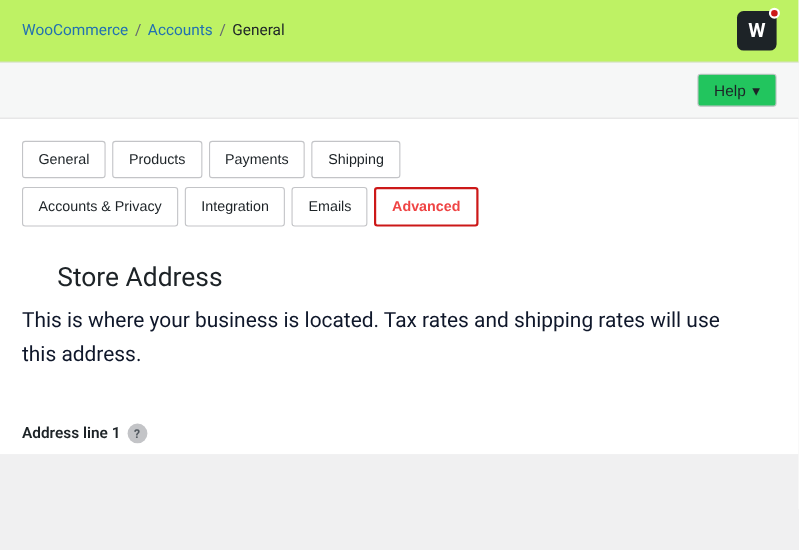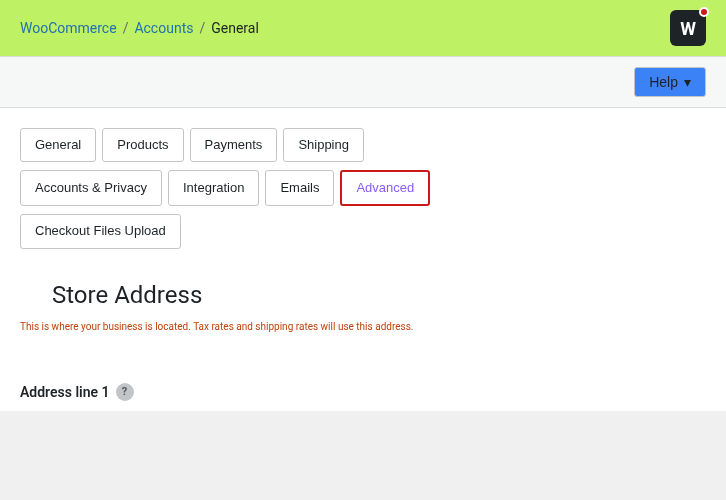--- a/index.html
+++ b/index.html
@@ -58,21 +58,21 @@
 
     
     .help-bar {
       background: #f6f7f7;
       padding: 10px 20px;
       display: flex;
       justify-content: flex-end;
       border-bottom: 1px solid #dcdcde;
     }
     .help-btn {
-      background: #3b82f6;
+      background: #22c55e;
       border: 1px solid #c3c4c7;
       border-radius: 3px;
       padding: 6px 14px;
       font-size: 14px;
       cursor: pointer;
       display: flex;
       align-items: center;
       gap: 6px;
       color: #1d2327;
     }
@@ -95,38 +95,38 @@
       border: 1px solid #c3c4c7;
       border-radius: 3px;
       padding: 7px 14px;
       font-size: 13px;
       cursor: pointer;
       color: #1d2327;
       line-height: 1.4;
     }
     .tab-btn.active-tab {
       border: 2px solid #cc1818;
-      color: #8b5cf6;
-      font-weight: 400;
+      color: #ef4444;
+      font-weight: 700;
     }
 
     
     .section {
       padding: 24px 0 10px 0;
     }
     .section-title {
       font-size: 24px;
       font-weight: 400;
       color: #1d2327;
       margin-bottom: 10px;
       margin-left: 32px;
     }
     .section-desc {
-      font-size: 10px;
-      color: #c2410c;
+      font-size: 19px;
+      color: #0f172a;
       line-height: 1.6;
       max-width: 640px;
       margin-bottom: 16px;
     }
     .field-label {
       font-size: 14px;
       font-weight: 600;
       color: #1d2327;
       display: flex;
       align-items: center;
@@ -180,23 +180,20 @@
     <button class="tab-btn">Shipping</button>
   </div>
 
   <div class="tabs-row">
     <button class="tab-btn">Accounts &amp; Privacy</button>
     <button class="tab-btn">Integration</button>
     <button class="tab-btn">Emails</button>
     <button class="tab-btn active-tab">Advanced</button>
   </div>
 
-  <div class="tabs-row">
-    <button class="tab-btn">Checkout Files Upload</button>
-  </div>
 
   <div class="section">
     <h2 class="section-title">Store Address</h2>
     <p class="section-desc">This is where your business is located. Tax rates and shipping rates will use this address.</p>
     <div class="field-label">
       <span>Address line 1</span>
       <span class="help-circle">?</span>
     </div>
   </div>
 

